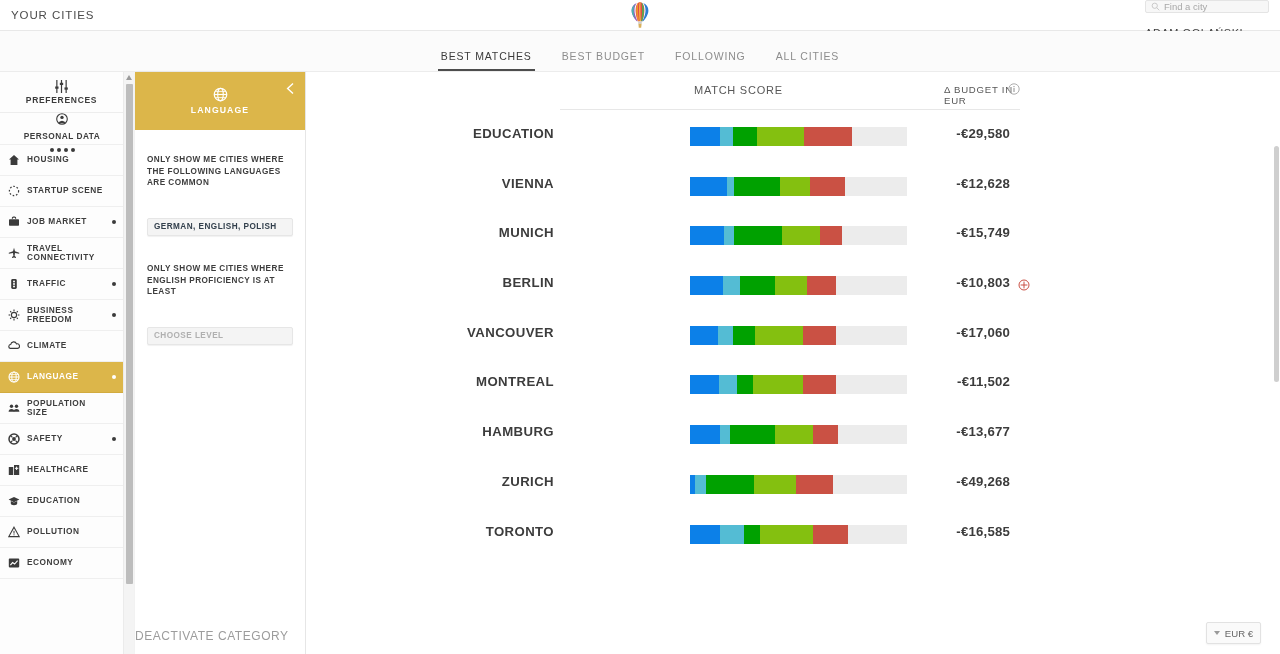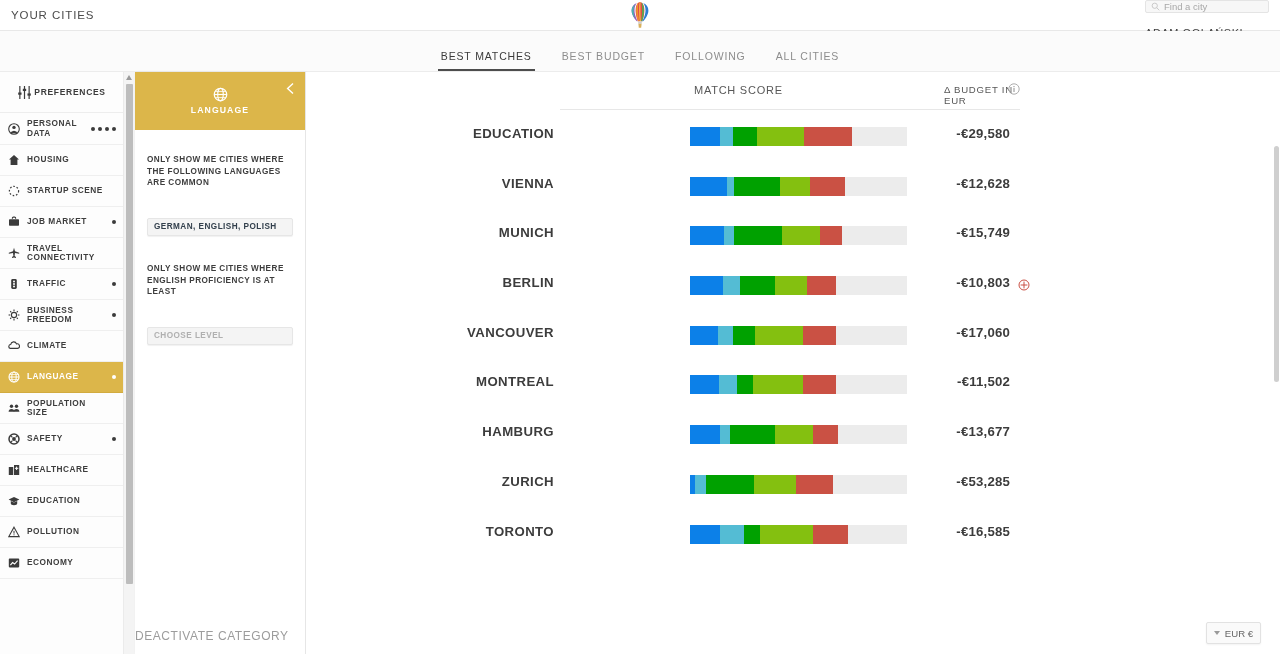--- a/index.html
+++ b/index.html
@@ -59,33 +59,33 @@
   }
   .tab.active { color: #3b3b3b; border-bottom-color: #4d4d4d; }
 
   
   .rail {
     position: absolute; left: 0; top: 72px; width: 124px; height: 582px;
     background: #fdfdfd; border-right: 1px solid #ebebeb;
     overflow: hidden;
   }
   .rail-head {
-    height: 41px; display: flex; flex-direction: row;
+    height: 41px; display: flex; flex-direction: column;
     align-items: center; justify-content: center; gap: 2px;
     border-bottom: 1px solid #ededed;
   }
   .rail-head .sliders { width: 15px; height: 13px; }
   .rail-head .lbl { font-size: 8.5px; letter-spacing: .7px; font-weight: bold; color: #3b3b3b; }
   .rail-item {
     height: 31px; display: flex; align-items: center; gap: 7px;
     padding: 0 7px 0 8px; border-bottom: 1px solid #efefef;
     font-size: 8.3px; font-weight: bold; letter-spacing: .5px;
     color: #3d3d3d; cursor: pointer; position: relative;
   }
-  .rail-item.tall { height: 32px; }
+  .rail-item.tall { height: 32px; flex-direction: column; }
   .rail-item .ico { width: 12px; height: 12px; flex: 0 0 12px; display: block; }
   .rail-item .txt { flex: 1 1 auto; line-height: 1.12; }
   .rail-item .dots { display: flex; gap: 3px; align-items: center; }
   .rail-item .dot { width: 4px; height: 4px; border-radius: 50%; background: #3b3b3b; }
   .rail-item.active { background: #dcb64a; color: #ffffff; border-bottom-color: #d2ab3f; }
   .rail-item.active .dot { background: #ffffff; }
 
   
   .rail-scroll {
     position: absolute; left: 124px; top: 72px; width: 11px; height: 582px;
@@ -560,21 +560,21 @@
       </div>
       <div class="row">
         <div class="city">ZURICH</div>
         <div class="track">
           <div class="seg" style="width: 5px; background: rgb(12, 128, 232);"></div>
           <div class="seg" style="width: 11px; background: rgb(84, 188, 212);"></div>
           <div class="seg" style="width: 48px; background: rgb(0, 161, 0);"></div>
           <div class="seg" style="width: 42px; background: rgb(132, 192, 16);"></div>
           <div class="seg" style="width: 37px; background: rgb(202, 81, 68);"></div>
         </div>
-        <div class="budget">-€53,285</div>
+        <div class="budget">-€49,268</div>
       </div>
       <div class="row">
         <div class="city">TORONTO</div>
         <div class="track">
           <div class="seg" style="width: 30px; background: rgb(12, 128, 232);"></div>
           <div class="seg" style="width: 24px; background: rgb(84, 188, 212);"></div>
           <div class="seg" style="width: 16px; background: rgb(0, 161, 0);"></div>
           <div class="seg" style="width: 53px; background: rgb(132, 192, 16);"></div>
           <div class="seg" style="width: 35px; background: rgb(202, 81, 68);"></div>
         </div>

